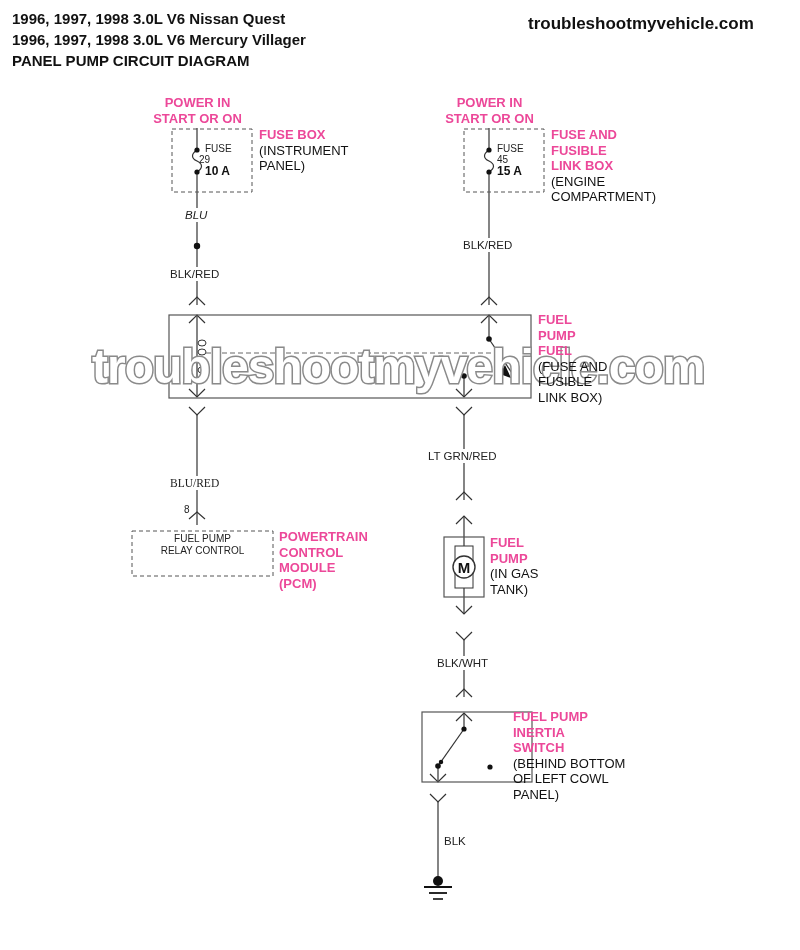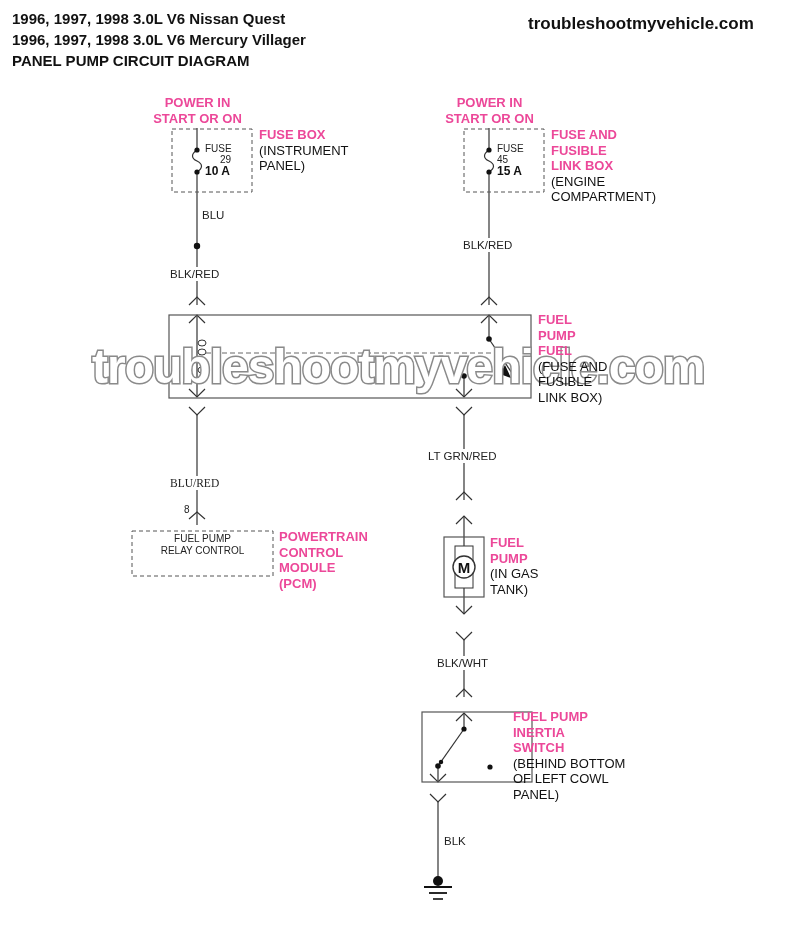--- a/index.html
+++ b/index.html
@@ -122,21 +122,21 @@
   <line x1="433" y1="899" x2="443" y2="899" stroke="#111" stroke-width="1.6"></line>
 
   <text x="92" y="383" class="wm">troubleshootmyvehicle.com</text>
 </svg>
 
 <div class="abs lbl-b center" style="left:140px; top:95px; width:115px;">
   <div>POWER IN</div>
   <div>START OR ON</div>
 </div>
 <div class="abs small" style="left:205px; top:143px;">FUSE</div>
-<div class="abs small" style="left:220px; top:154px;">29</div>
+<div class="abs small" style="left:199px; top:154px;">29</div>
 <div class="abs small-b" style="left:205px; top:165px;">10 A</div>
 <div class="abs" style="left:259px; top:127px;">
   <div class="lbl-b">FUSE BOX</div>
   <div class="lbl">(INSTRUMENT</div>
   <div class="lbl">PANEL)</div>
 </div>
 
 <div class="abs lbl-b center" style="left:432px; top:95px; width:115px;">
   <div>POWER IN</div>
   <div>START OR ON</div>
@@ -145,21 +145,21 @@
 <div class="abs small" style="left:497px; top:154px;">45</div>
 <div class="abs small-b" style="left:497px; top:165px;">15 A</div>
 <div class="abs" style="left:551px; top:127px;">
   <div class="lbl-b">FUSE AND</div>
   <div class="lbl-b">FUSIBLE</div>
   <div class="lbl-b">LINK BOX</div>
   <div class="lbl">(ENGINE</div>
   <div class="lbl">COMPARTMENT)</div>
 </div>
 
-<div class="abs wire" style="left:202px; top:208px;">BLU</div>
+<div class="abs wire" style="left:185px; top:208px;font-style:italic;">BLU</div>
 <div class="abs wire" style="left:170px; top:267px;">BLK/RED</div>
 <div class="abs wire" style="left:463px; top:238px;">BLK/RED</div>
 <div class="abs wire" style="left:170px; top:476px;font-family:Liberation Serif, serif;">BLU/RED</div>
 <div class="abs small" style="left:184px; top:504px;">8</div>
 <div class="abs wire" style="left:428px; top:449px;">LT GRN/RED</div>
 <div class="abs wire" style="left:437px; top:656px;">BLK/WHT</div>
 <div class="abs wire" style="left:444px; top:834px;">BLK</div>
 
 <div class="abs" style="left:538px; top:312px;">
   <div class="lbl-b">FUEL</div>

